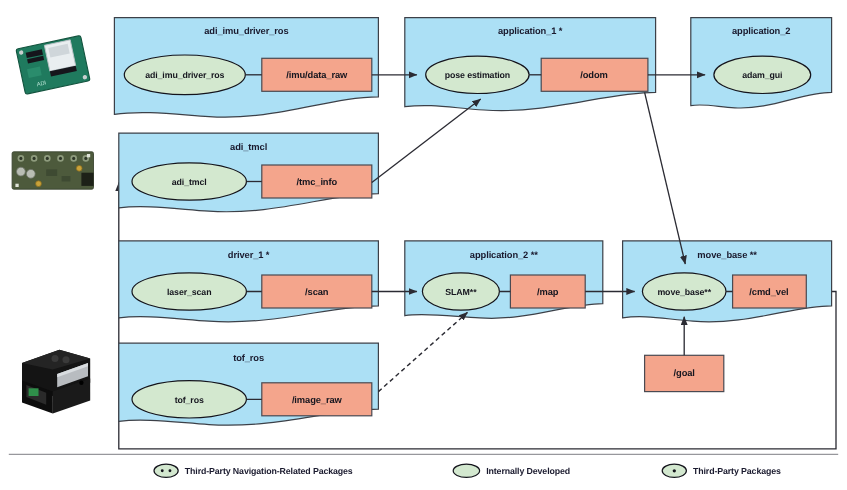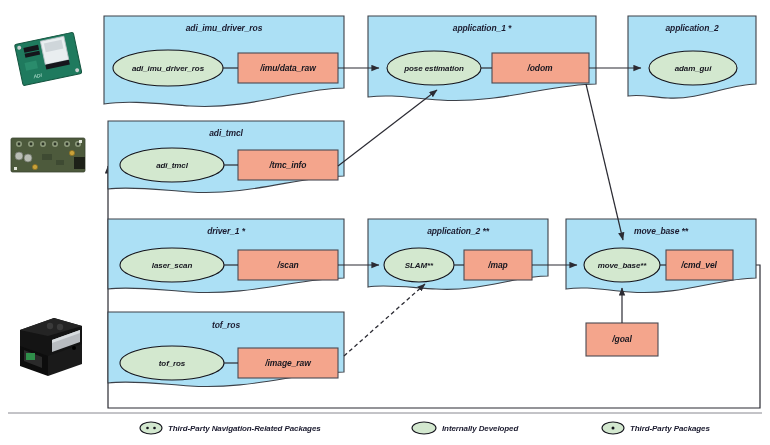--- a/index.html
+++ b/index.html
@@ -4,21 +4,21 @@
 <title>ROS Package Architecture Diagram</title>
 <style>
   html,body{margin:0;padding:0;}
   body{
     width:770px;height:445px;
     background:#ffffff;
     font-family:"Liberation Sans", sans-serif;
     overflow:hidden;
     position:relative;
   }
-  #root{position:absolute;left:0;top:0;width:628px;height:445px;font-style:italic;}
+  #root{position:absolute;left:0;top:0;width:628px;height:445px;}
   svg#canvas{position:absolute;left:0;top:0;width:770px;height:445px;}
 
   .pkg-label{
     font-size:8.5px;font-weight:bold;fill:#1a1a2e;
     text-anchor:middle;dominant-baseline:middle;
     font-family:"Liberation Sans", sans-serif;
     letter-spacing:-0.1px;
   }
   .node-label{
     font-size:8px;font-weight:bold;fill:#16161f;

